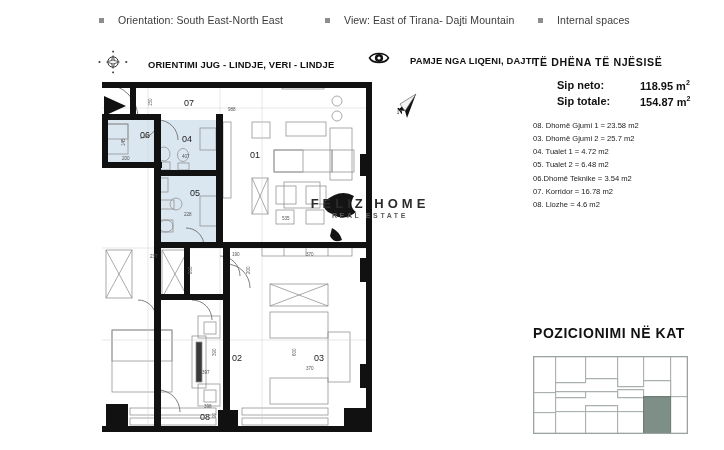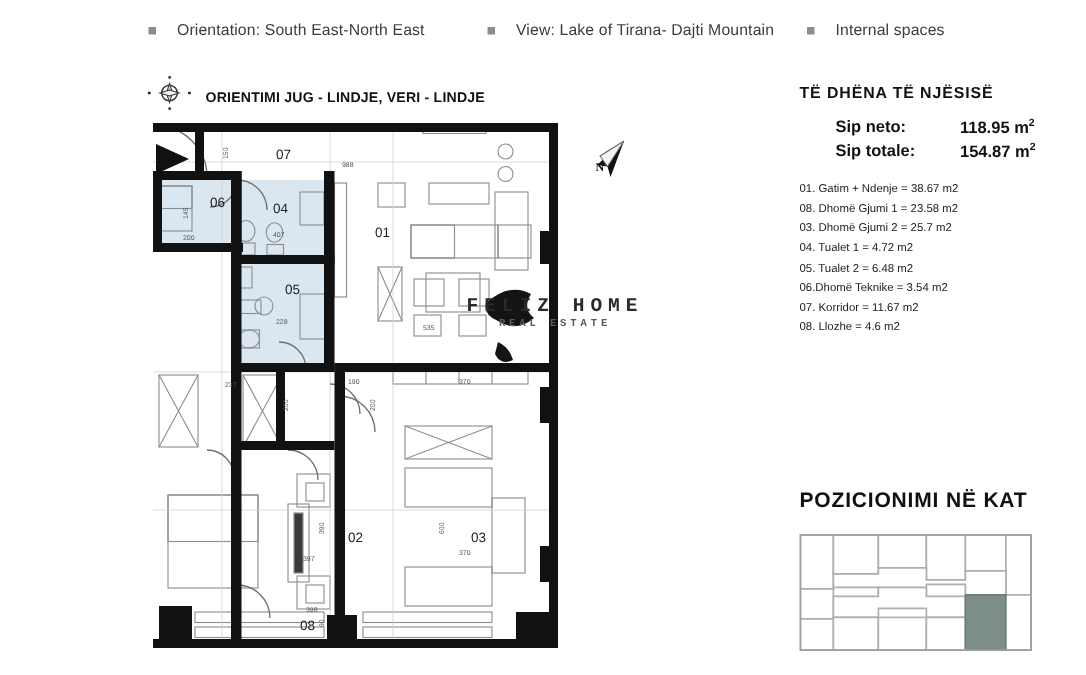--- a/index.html
+++ b/index.html
@@ -45,21 +45,21 @@
   #bullet-orientation { left: 99px; top: 0; }
   #bullet-view        { left: 325px; top: 0; }
   #bullet-internal    { left: 538px; top: 0; }
 
   
   #subheader { position: absolute; left: 0; top: 50px; width: 724px; height: 24px; }
   .sub-item {
     position: absolute;
     display: flex;
     align-items: center;
-    gap: 9px;
+    gap: 20px;
     white-space: nowrap;
   }
   .sub-text {
     font-size: 9.4px;
     font-weight: bold;
     color: #111;
     letter-spacing: .15px;
   }
   #sub-orientation { left: 98px; top: 0; }
   #sub-view        { left: 368px; top: 0; }
@@ -119,21 +119,20 @@
     position: absolute;
     left: 92px; top: 78px;
     width: 300px; height: 358px;
   }
   #watermark {
     position: absolute;
     left: 300px; top: 196px;
     width: 140px;
     text-align: center;
     pointer-events: none;
-    font-family: Liberation Mono, monospace;
   }
   #wm-main {
     font-size: 13px;
     font-weight: bold;
     letter-spacing: 4px;
     color: #2a2a2a;
   }
   #wm-sub {
     font-size: 7px;
     font-weight: bold;
@@ -152,21 +151,21 @@
 
 <div id="header-bullets">
 
   <div class="bullet-item" id="bullet-orientation">
     <span class="bullet-mark"></span>
     <span class="bullet-text">Orientation: South East-North East</span>
   </div>
 
   <div class="bullet-item" id="bullet-view">
     <span class="bullet-mark"></span>
-    <span class="bullet-text">View: Lake of Tirana- Dajti Mountain</span>
+    <span class="bullet-text">View: East of Tirana- Dajti Mountain</span>
   </div>
 
   <div class="bullet-item" id="bullet-internal">
     <span class="bullet-mark"></span>
     <span class="bullet-text">Internal spaces</span>
   </div>
 </div>
 
 <div id="subheader">
 
@@ -178,44 +177,53 @@
         <path d="M8.6 12 L15 10 L21.4 12 L15 14 Z" fill="#f2f2f2" stroke="#333" stroke-width=".7"></path>
         <rect x="14.3" y="0.8" width="1.6" height="1.6" fill="#222"></rect>
         <rect x="14.3" y="21.6" width="1.6" height="1.6" fill="#222"></rect>
         <rect x="0.6" y="11.2" width="1.8" height="1.6" fill="#222"></rect>
         <rect x="27.4" y="11.2" width="1.8" height="1.6" fill="#222"></rect>
       </svg>
     </span>
     <span class="sub-text">ORIENTIMI  JUG - LINDJE, VERI - LINDJE</span>
   </div>
 
+  <div class="sub-item" id="sub-view">
+    <span>
+      <svg width="22" height="16" viewBox="0 0 22 16">
+        <path d="M1.5 8 C5 2 17 2 20.5 8 C17 14 5 14 1.5 8 Z" fill="#ffffff" stroke="#111" stroke-width="1.5"></path>
+        <circle cx="11" cy="8" r="4.1" fill="#111"></circle>
+        <circle cx="11" cy="8" r="1.6" fill="#ffffff"></circle>
+      </svg>
+    </span>
+    <span class="sub-text">PAMJE NGA LIQENI, DAJTI</span>
+  </div>
 </div>
 
 <div id="info-panel">
 
   <div id="info-title">TË DHËNA TË  NJËSISË</div>
 
   <div class="area-row">
     <span class="area-label">Sip neto:</span>
     <span class="area-value"><span>118.95 m</span><sup>2</sup></span>
   </div>
 
   <div class="area-row">
     <span class="area-label">Sip totale:</span>
     <span class="area-value"><span>154.87 m</span><sup>2</sup></span>
   </div>
 
   <ul id="room-list">
-    <li>01. Gatim + Ndenje =  38.67 m2</li>
     <li>08. Dhomë Gjumi 1  = 23.58 m2</li>
     <li>03. Dhomë Gjumi 2  = 25.7 m2</li>
     <li>04. Tualet 1  = 4.72 m2</li>
     <li>05. Tualet 2  = 6.48 m2</li>
     <li>06.Dhomë Teknike = 3.54 m2</li>
-    <li>07. Korridor = 11.67 m2</li>
+    <li>07. Korridor = 16.78 m2</li>
     <li>08. Llozhe = 4.6 m2</li>
   </ul>
 </div>
 
 <div id="position-block">
   <div id="position-title">POZICIONIMI NË KAT</div>
   <div id="position-diagram">
     <svg width="155" height="78" viewBox="0 0 155 78">
       <g fill="#ffffff" stroke="#a9b0ad" stroke-width="1.1">
         <rect x="0.6" y="0.6" width="153.8" height="76.8"></rect>

